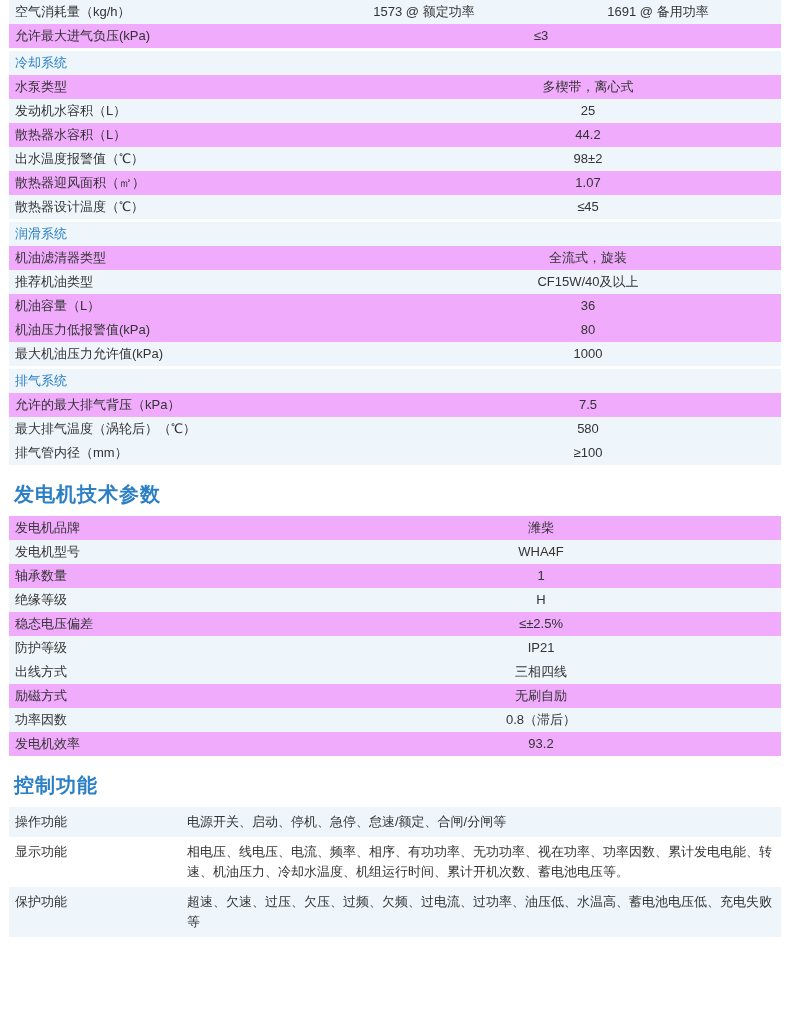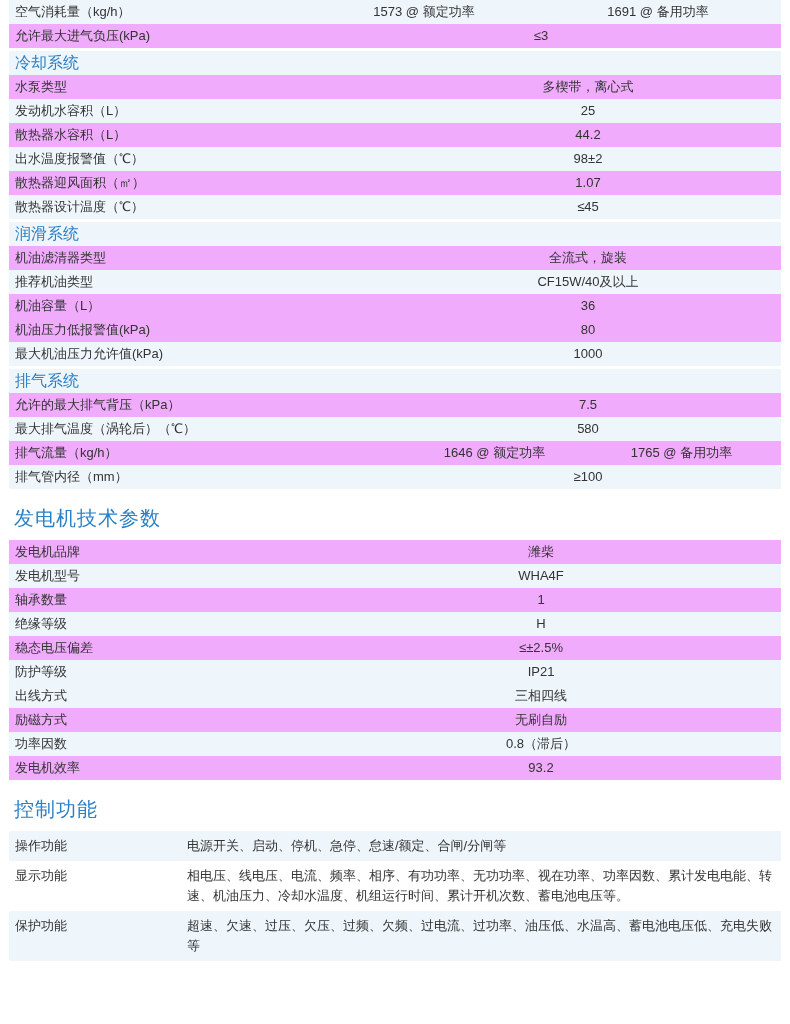--- a/index.html
+++ b/index.html
@@ -54,33 +54,33 @@
   .split-inner {
     display: flex;
     width: 100%;
   }
   .split-inner > span {
     flex: 1;
     text-align: center;
   }
   td.section {
     color: #2b7fc4;
-    font-size: 16px;
+    font-size: 13px;
     text-align: left;
     padding-left: 6px;
     background: #eef5fb !important;
   }
   .sep {
     height: 3px;
     background: #ffffff;
   }
   h2.bigheading {
     color: #2b7fc4;
     font-size: 20px;
-    font-weight: normal;
+    font-weight: bold;
     margin: 16px 0 8px 14px;
     letter-spacing: 1px;
   }
   table.ctrl {
     width: 772px;
     margin: 4px 9px;
     border-collapse: collapse;
     table-layout: fixed;
   }
   table.ctrl td {
@@ -190,29 +190,20 @@
         <td class="section" colspan="2">排气系统</td>
       </tr>
       <tr class="row-plain">
         <td class="label">允许的最大排气背压（kPa）</td>
         <td class="value">7.5</td>
       </tr>
       <tr class="row-alt">
         <td class="label">最大排气温度（涡轮后）（℃）</td>
         <td class="value">580</td>
       </tr>
-      <tr class="row-plain">
-        <td class="label">排气流量（kg/h）</td>
-        <td class="value-split">
-          <div class="split-inner">
-            <span>1646 @  额定功率</span>
-            <span>1765 @  备用功率</span>
-          </div>
-        </td>
-      </tr>
       <tr class="row-alt">
         <td class="label">排气管内径（mm）</td>
         <td class="value">≥100</td>
       </tr>
     </tbody>
   </table>
 
   <h2 class="bigheading">发电机技术参数</h2>
 
   <table class="spec">

